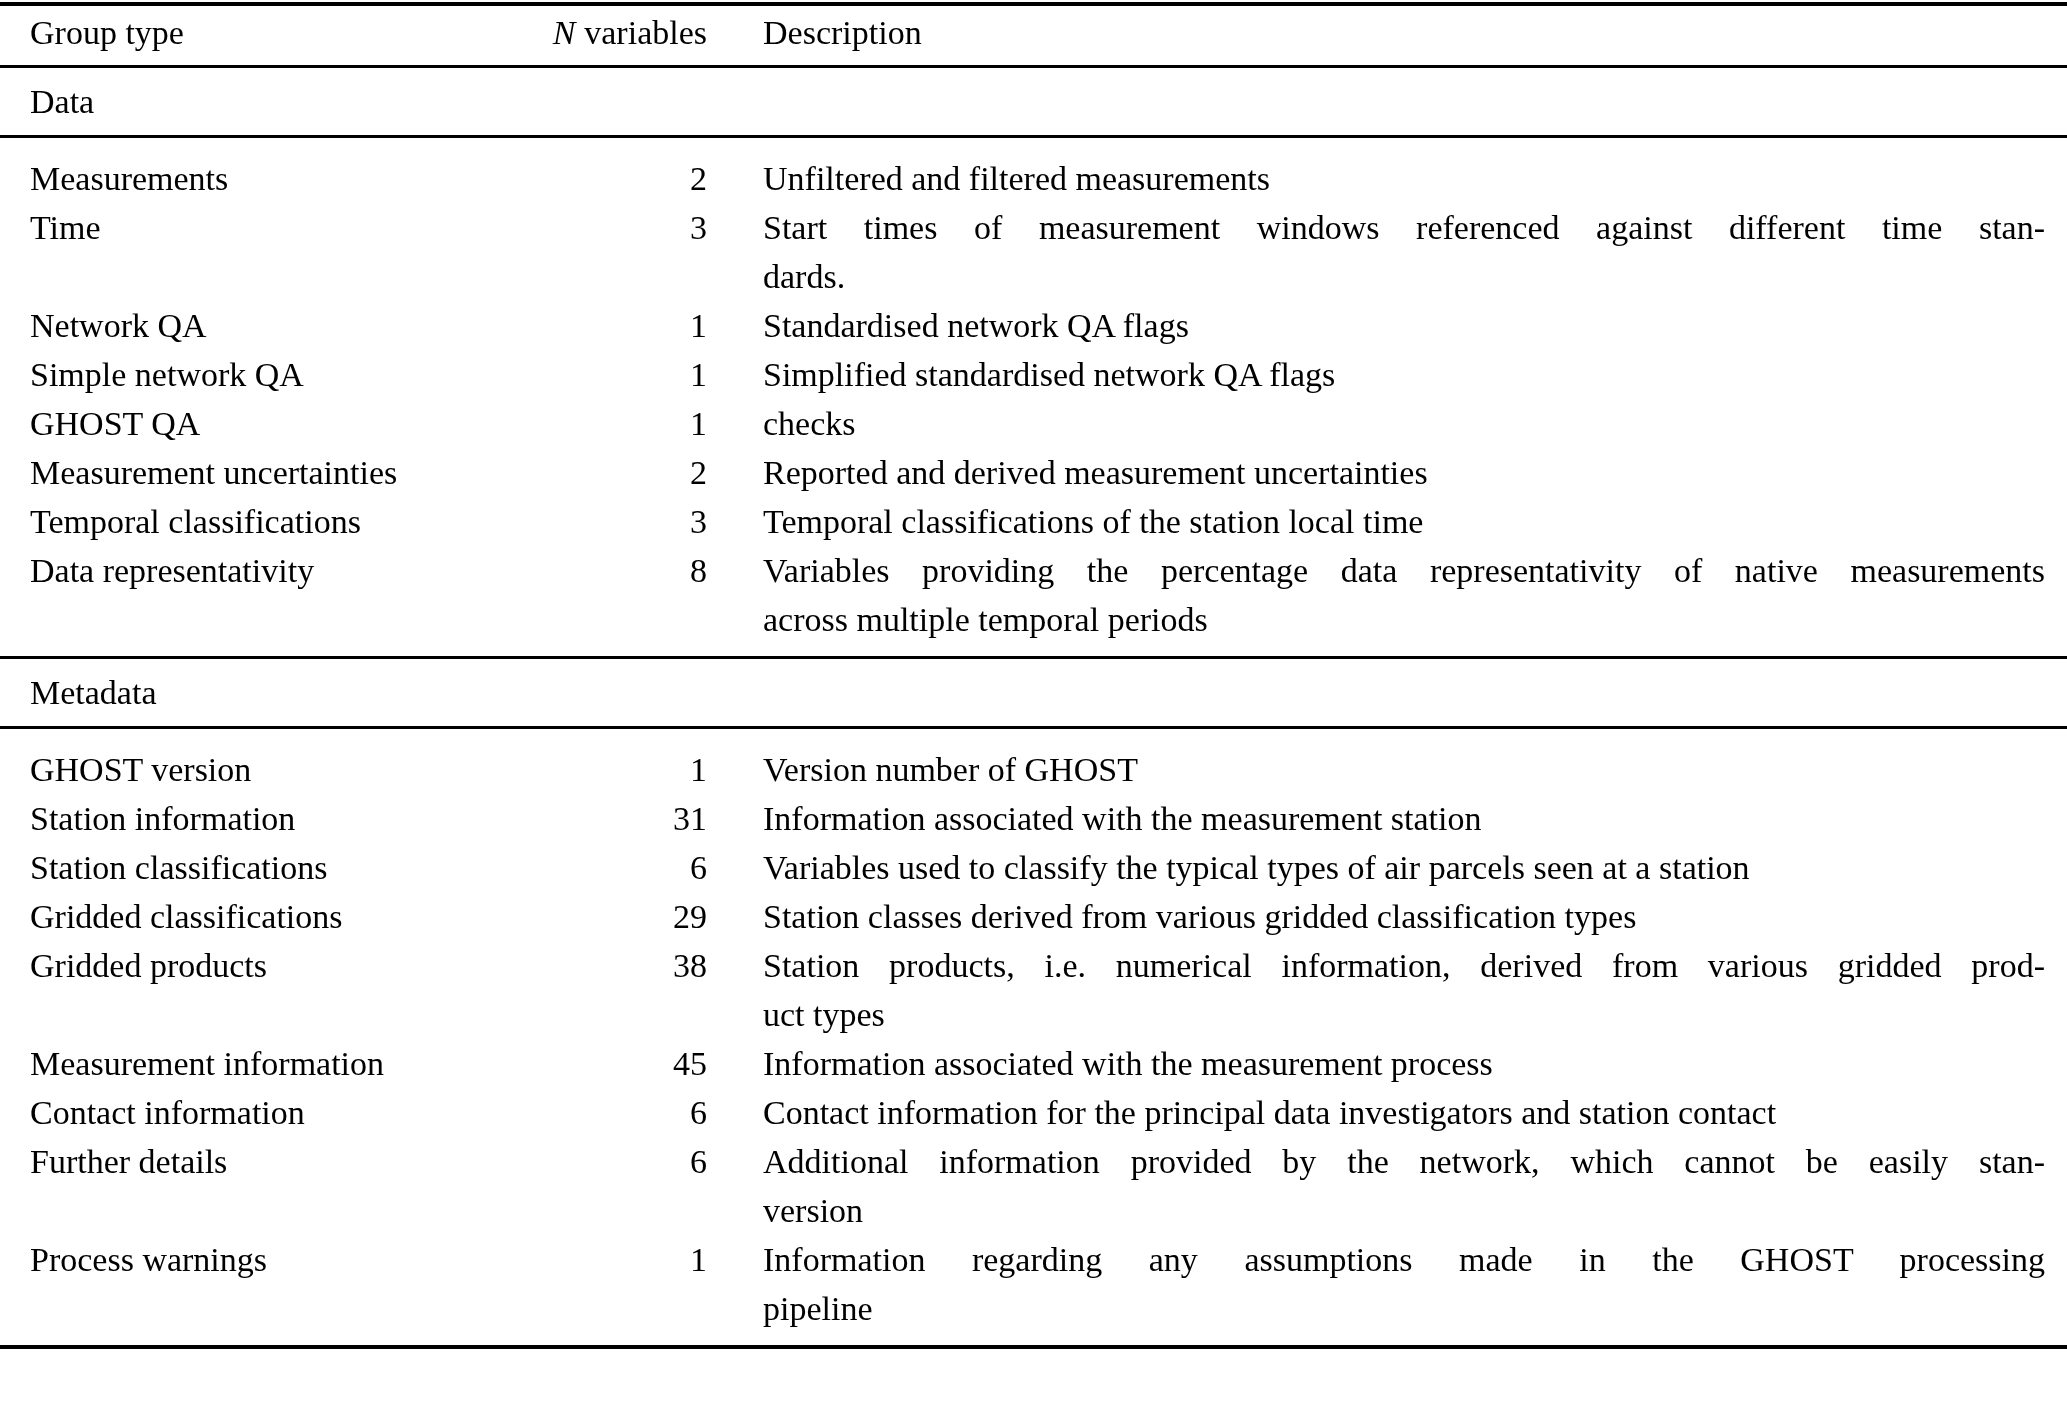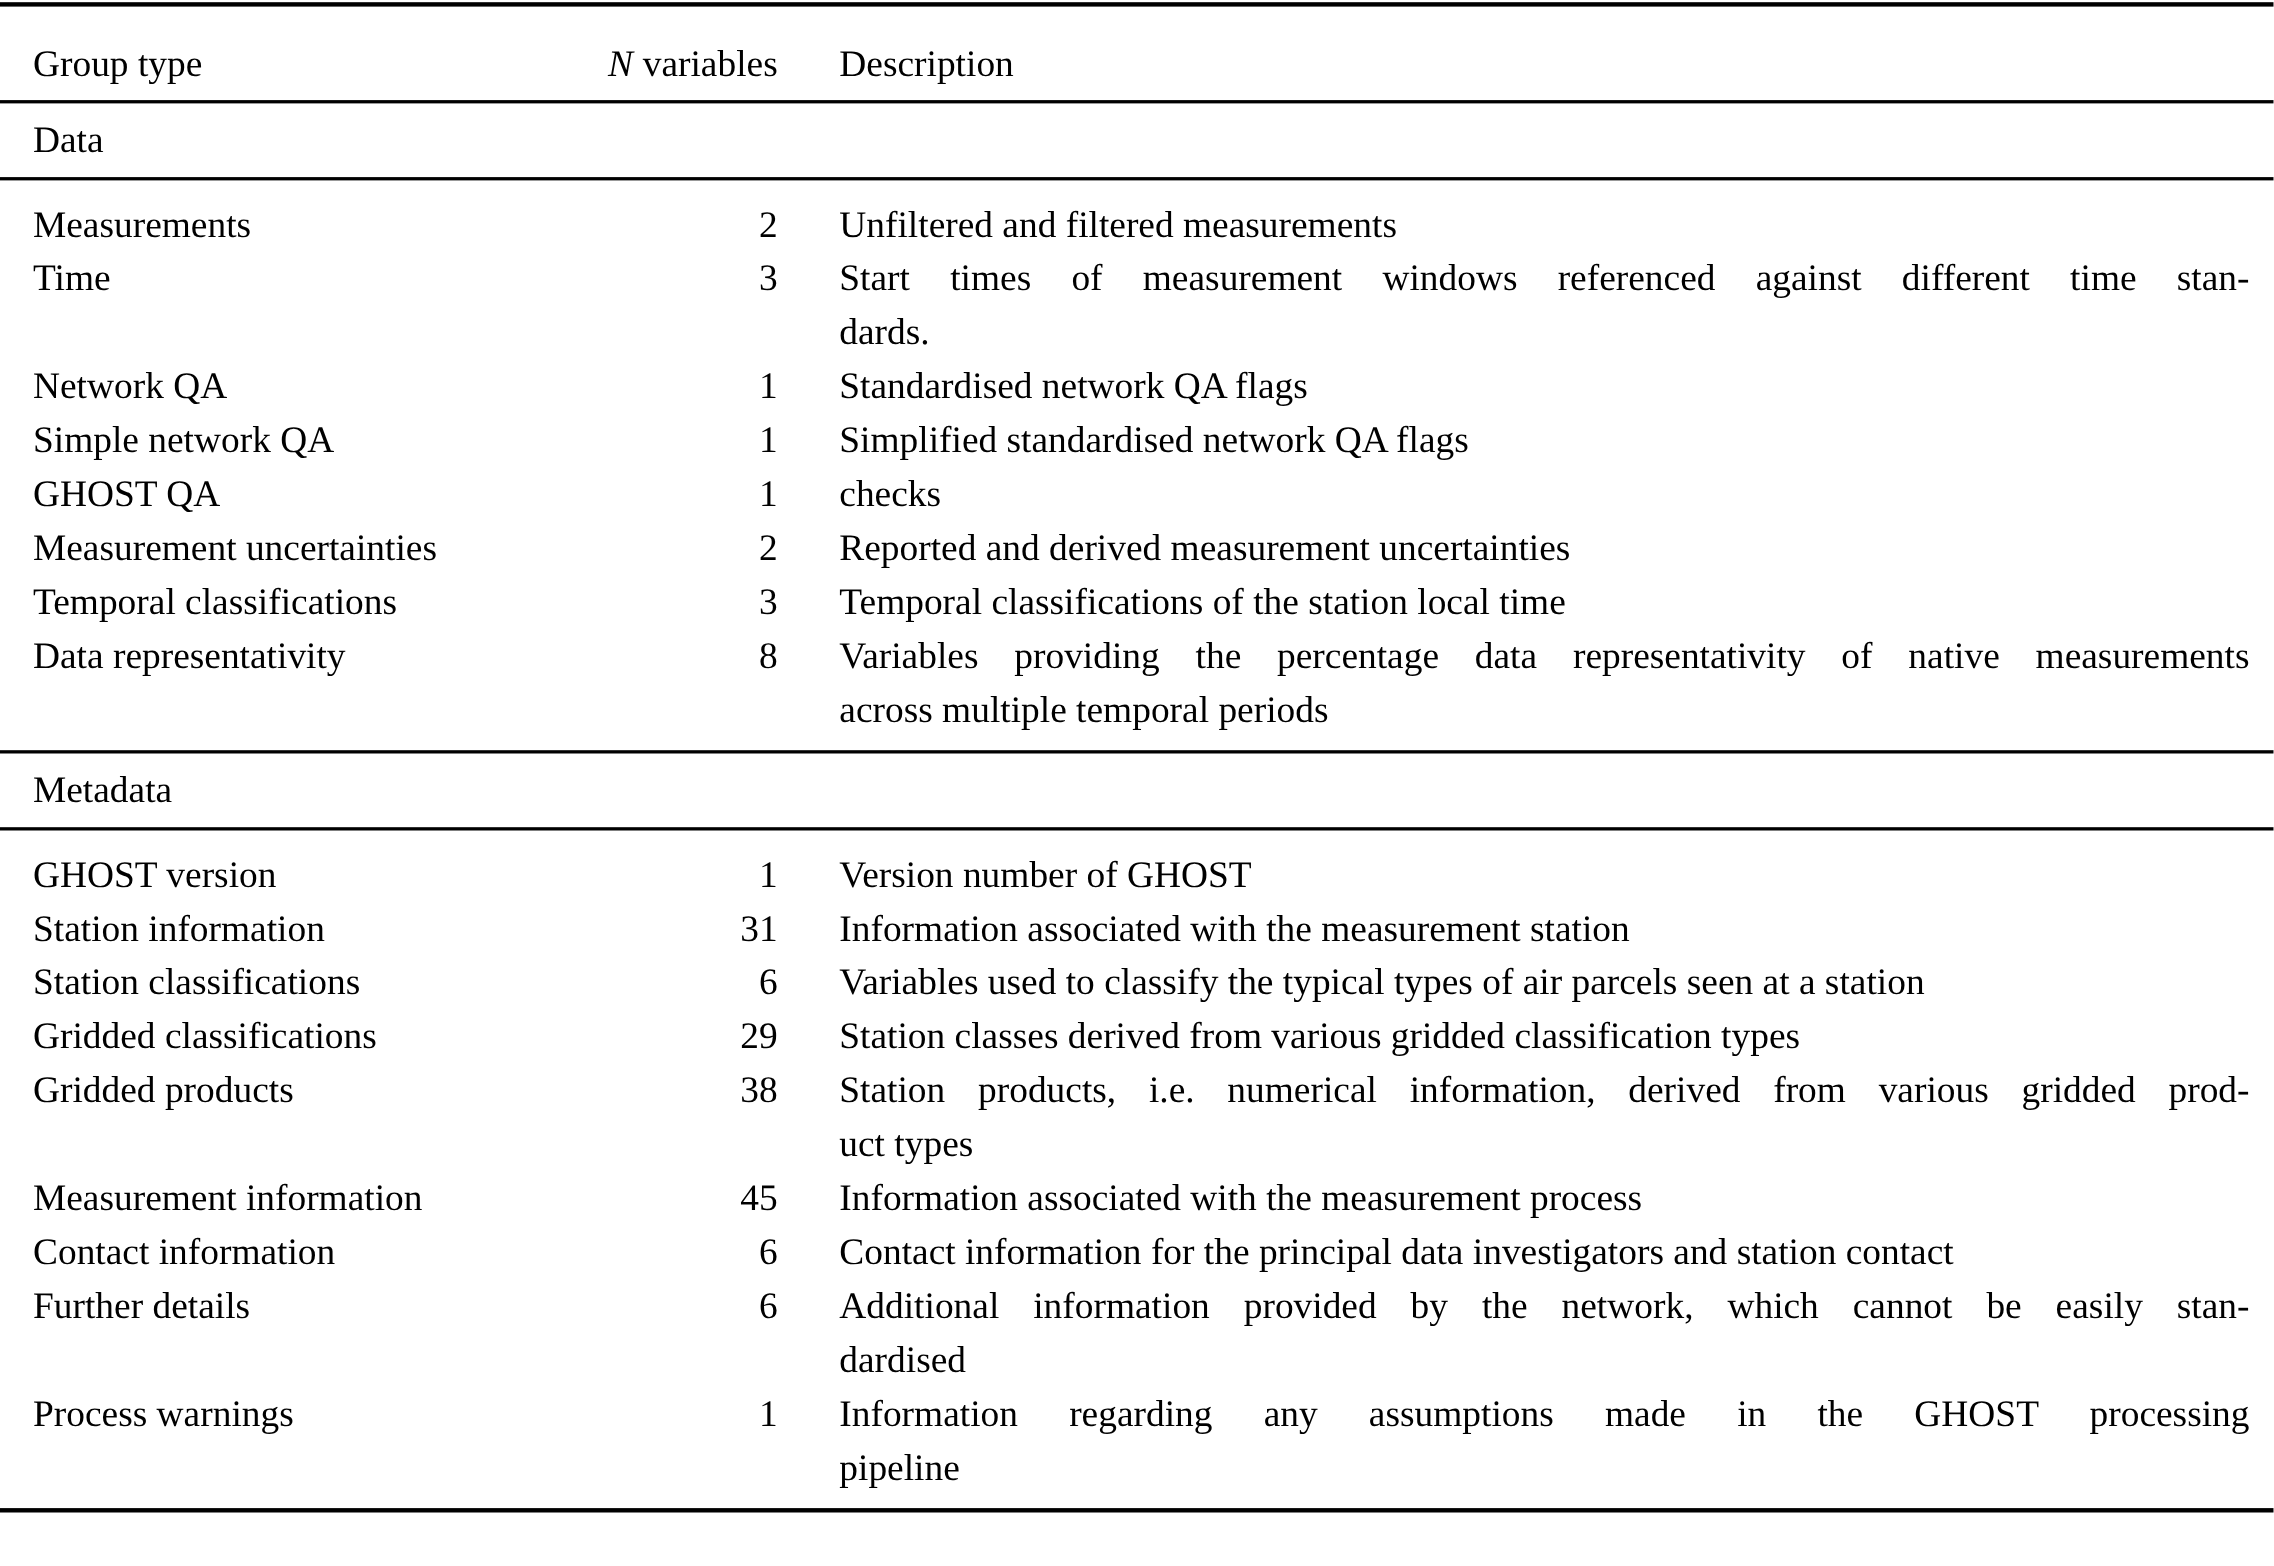--- a/index.html
+++ b/index.html
@@ -26,21 +26,21 @@
   .row {
     display: grid;
     grid-template-columns: 480px 197px 1338px;
     padding-left: 30px;
   }
   .cell { min-height: 49px; }
   .cell.group { text-align: left; }
   .cell.num   { text-align: right; }
   .cell.desc  { padding-left: 56px; }
 
-  .header-row { padding-top: 28px; padding-bottom: 8px; }
+  .header-row { padding-top: 2px; padding-bottom: 8px; }
   .header-row .italic { font-style: italic; }
   .header-row .nrest { padding-left: 0.26em; margin-top: 20px; }
 
   .section-row {
     padding: 9px 0 9px 30px;
   }
 
   .rows { padding: 16px 0 12px 0; }
 
   .dline { text-align: left; }
@@ -179,21 +179,21 @@
           <div class="cell num">6</div>
           <div class="cell desc">
             <div class="dline">Contact information for the principal data investigators and station contact</div>
           </div>
         </div>
         <div class="row">
           <div class="cell group">Further details</div>
           <div class="cell num">6</div>
           <div class="cell desc">
             <div class="dline just">Additional information provided by the network, which cannot be easily stan-</div>
-            <div class="dline">dardised</div>
+            <div class="dline">version</div>
           </div>
         </div>
         <div class="row">
           <div class="cell group">Process warnings</div>
           <div class="cell num">1</div>
           <div class="cell desc">
             <div class="dline just">Information regarding any assumptions made in the GHOST processing</div>
             <div class="dline">pipeline</div>
           </div>
         </div>

